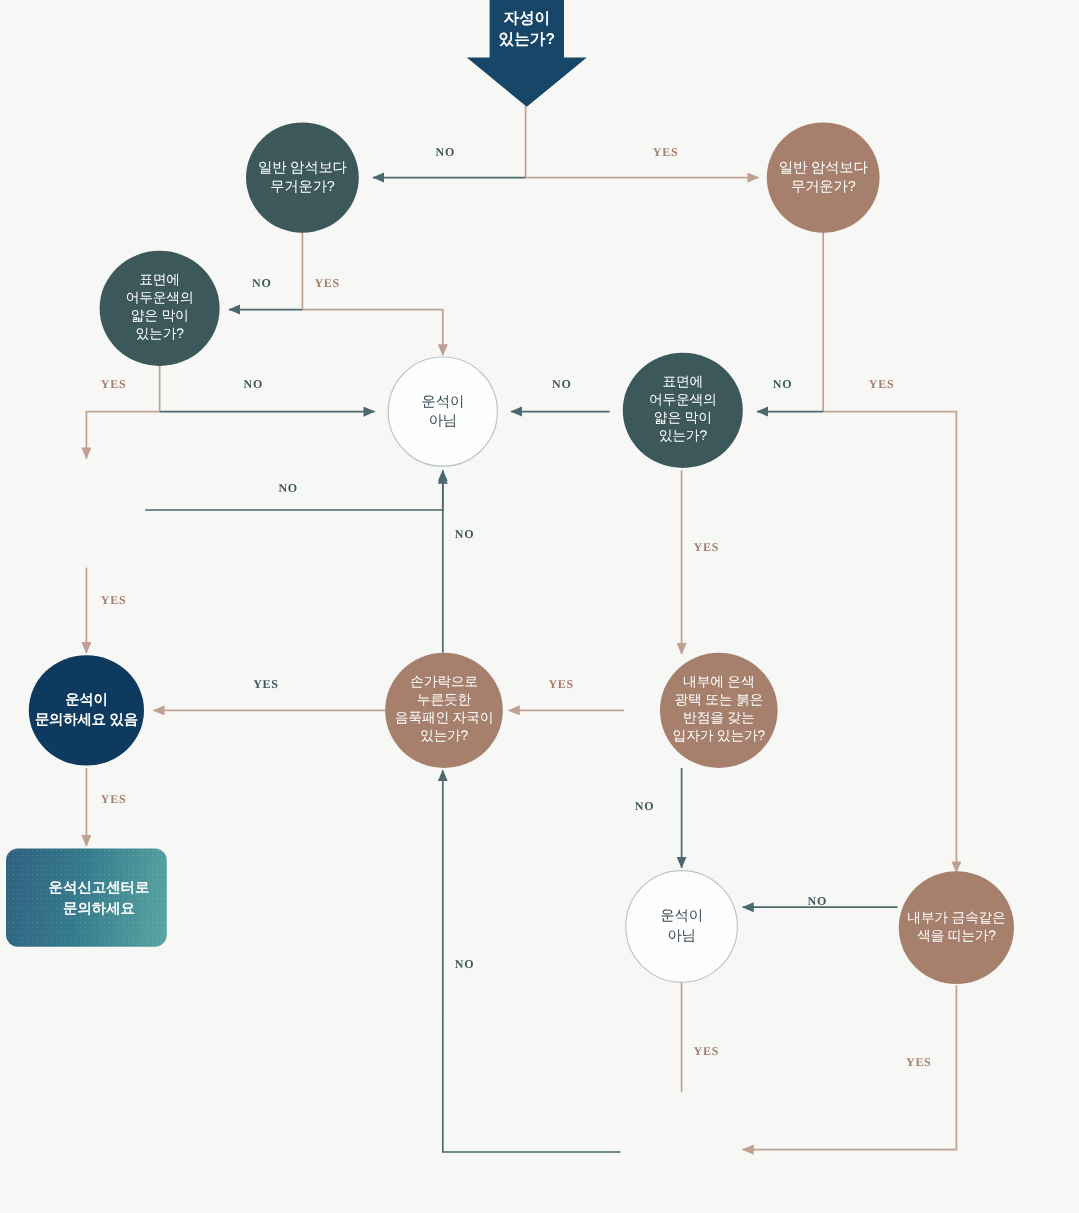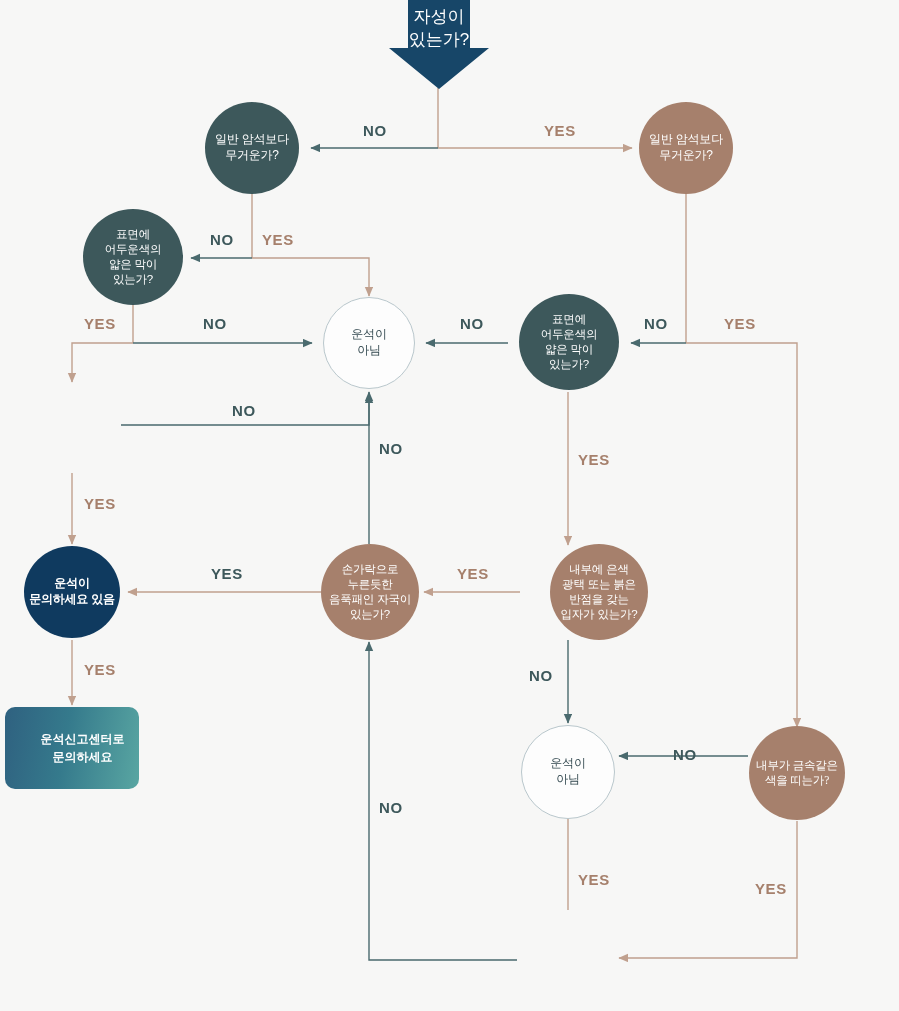--- a/index.html
+++ b/index.html
@@ -54,23 +54,24 @@
     content:"";position:absolute;left:0;top:0;right:0;bottom:0;
     border-radius:10px;
     background-image:radial-gradient(rgba(255,255,255,.22) 0.6px, transparent 0.7px);
     background-size:4px 4px;
     pointer-events:none;
   }
 
   .lbl{
     position:absolute;
     font-weight:bold;
-    font-size:15px;
+    font-size:10px;
     letter-spacing:0.6px;
     white-space:nowrap;
+    font-family:Liberation Serif, serif;
   }
   .lbl-no{color:#3d585b;}
   .lbl-yes{color:#a6806c;}
 </style>
 </head>
 <body>
 
 <div id="canvas">
 
   <svg id="edges" viewBox="0 0 899 1011">
@@ -132,21 +133,21 @@
 
       <path d="M568,910 L568,792" stroke="#c0a08e" marker-end="url(#ah-yes)"></path>
 
       <path d="M517,960 L369,960 L369,642" stroke="#4a6a6e" marker-end="url(#ah-no)"></path>
     </g>
   </svg>
 
   <svg class="arrowshape" style="left:388px;top:0px;" width="102" height="90" viewBox="0 0 102 90">
     <path d="M20,0 L82,0 L82,48 L101,48 L51,89 L1,48 L20,48 Z" fill="#174668"></path>
   </svg>
-  <div class="startbox" style="left:388px;top:0px;width:102px;height:56px;font-size:17px;">
+  <div class="startbox" style="left:388px;top:0px;width:102px;height:56px;font-size:13px;font-weight:bold;">
     <span>
       <span>자성이</span><br>
       <span>있는가?</span>
     </span>
   </div>
 
   <div class="node n-teal" style="left:205px;top:102px;width:94px;height:92px;font-size:12px;">
     <span class="txt">
       <span>일반 암석보다</span><br>
       <span>무거운가?</span>
@@ -211,21 +212,21 @@
     </span>
   </div>
 
   <div class="node n-white" style="left:521px;top:725px;width:94px;height:94px;font-size:12px;">
     <span class="txt">
       <span>운석이</span><br>
       <span>아님</span>
     </span>
   </div>
 
-  <div class="node n-brown" style="left:749px;top:726px;width:96px;height:94px;font-size:11.5px;font-family:Liberation Serif, serif;">
+  <div class="node n-brown" style="left:749px;top:726px;width:96px;height:94px;font-size:11.5px;">
     <span class="txt">
       <span>내부가 금속같은</span><br>
       <span>색을 띠는가?</span>
     </span>
   </div>
 
 
   <div class="endbox" style="left:5px;top:707px;width:134px;height:82px;font-size:12px;">
     <span class="txt" style="position:relative;z-index:2;">
       <span>운석신고센터로</span><br>

